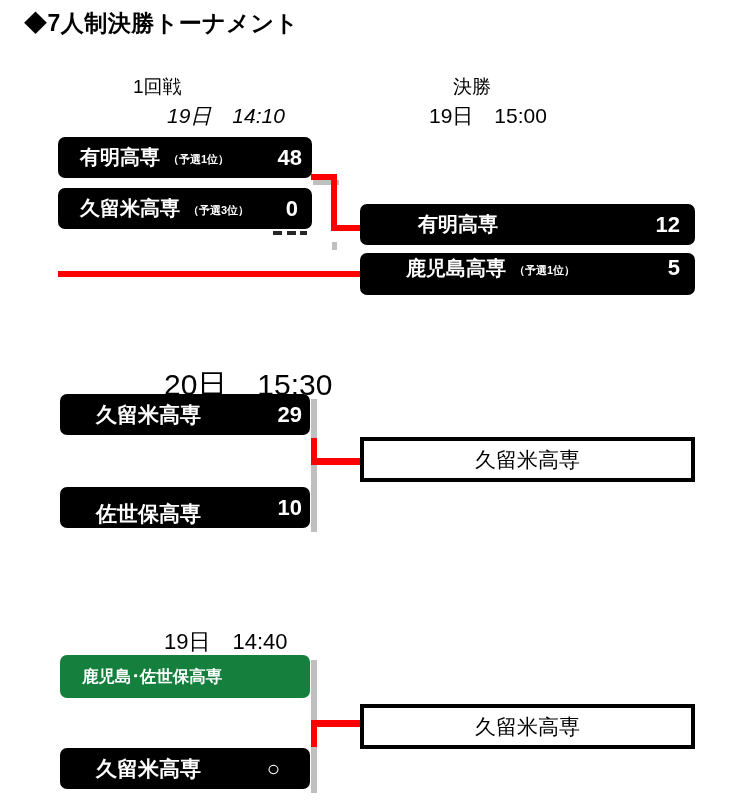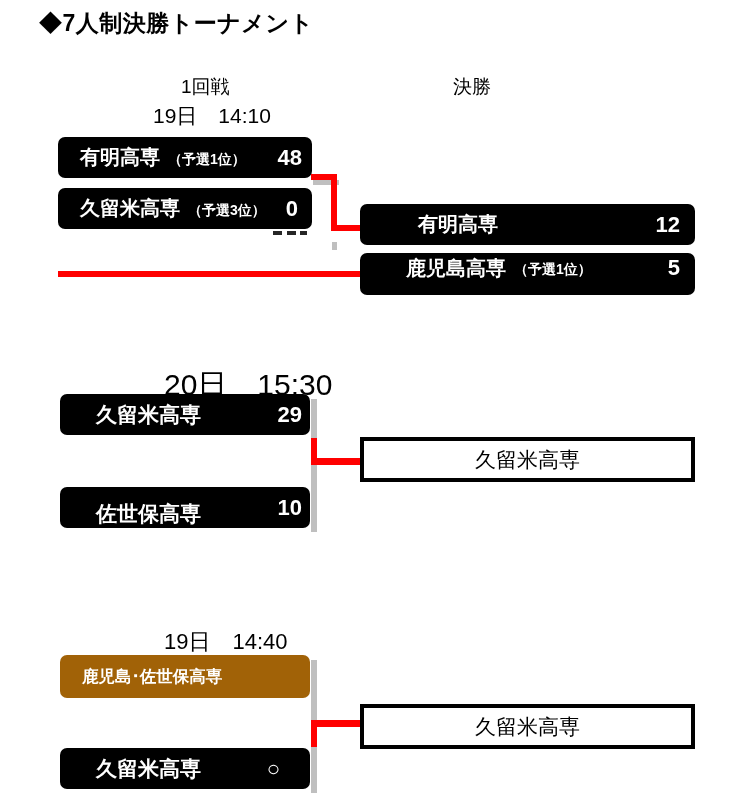--- a/index.html
+++ b/index.html
@@ -9,41 +9,42 @@
   }
   .abs{position:absolute;}
   .title{font-size:23px;font-weight:600;letter-spacing:0.5px;white-space:nowrap;}
   .label{font-size:19px;white-space:nowrap;}
   .datetime{font-size:21px;white-space:nowrap;}
   .tbox{
     background:#000;color:#fff;display:flex;align-items:center;
     font-weight:bold;box-sizing:border-box;white-space:nowrap;border-radius:7px;
   }
   .tbox .name{font-size:20px;}
-  .tbox .seed{font-size:14px;margin-left:8px;margin-top:4px;}
+  .tbox .seed{font-size:11px;margin-left:8px;margin-top:4px;}
   .tbox .score{margin-left:auto;font-size:22px;}
   .winner-box{
     background:#fff;border:4px solid #000;box-sizing:border-box;
     display:flex;align-items:center;justify-content:center;
     font-size:21px;color:#000;white-space:nowrap;
   }
   .red{background:#ff0000;}
   .gray{background:#bfbfbf;}
   .artifact{background:#262626;}
 </style>
 </head>
 <body>
 
 <div class="page">
 
-  <div class="abs title" style="left:39px;top:8px;">◆7人制決勝トーナメント</div>
+  <div class="abs title" style="left:24px;top:8px;">◆7人制決勝トーナメント</div>
 
-  <div class="abs label" style="left:133px;top:74px;margin-left:48px;">1回戦</div>
-  <div class="abs datetime" style="left:153px;top:102px;">19日　14:10</div>
+  <div class="abs label" style="left:133px;top:74px;">1回戦</div>
+  <div class="abs datetime" style="left:167px;top:102px;font-style:italic;">19日　14:10</div>
   <div class="abs label" style="left:437px;top:74px;margin-left:16px;">決勝</div>
+  <div class="abs datetime" style="left:429px;top:102px;">19日　15:00</div>
 
   <div class="abs tbox" style="left: 58px; top: 137px; width: 254px; height: 41px; padding: 0px 10px 0px 22px; background: rgb(0, 0, 0); color: rgb(255, 255, 255);">
     <span class="name">有明高専</span>
     <span class="seed">（予選1位）</span>
     <span class="score">48</span>
   </div>
 
   <div class="abs tbox" style="left: 58px; top: 188px; width: 254px; height: 41px; padding: 0px 14px 0px 22px; background: rgb(0, 0, 0); color: rgb(255, 255, 255);">
     <span class="name">久留米高専</span>
     <span class="seed">（予選3位）</span>
@@ -90,21 +91,21 @@
 
   <div class="abs tbox" style="left: 60px; top: 487px; width: 250px; height: 41px; padding: 0px 8px 0px 36px; background: rgb(0, 0, 0); color: rgb(255, 255, 255);">
     <span class="name" style="font-size:21px;margin-top:12px;">佐世保高専</span>
     <span class="score">10</span>
   </div>
 
   <div class="abs datetime" style="left:164px;top:627px;font-size:22px;">19日　14:40</div>
 
   <div class="abs gray" style="left: 311px; top: 660px; width: 6px; height: 133px; background: rgb(191, 191, 191);"></div>
 
-  <div class="abs tbox" style="left: 60px; top: 655px; width: 250px; height: 43px; padding: 0px 8px 0px 22px; background: #a16207; color: rgb(255, 255, 255);">
+  <div class="abs tbox" style="left: 60px; top: 655px; width: 250px; height: 43px; padding: 0px 8px 0px 22px; background: #15803d; color: rgb(255, 255, 255);">
     <span class="name" style="font-size:16.5px;">鹿児島･佐世保高専</span>
   </div>
 
   <div class="abs red" style="left: 311px; top: 720px; width: 51px; height: 7px; background: rgb(255, 0, 0);"></div>
   <div class="abs red" style="left: 311px; top: 720px; width: 6px; height: 27px; background: rgb(255, 0, 0);"></div>
 
   <div class="abs winner-box" style="left:360px;top:704px;width:335px;height:45px;">
     <span>久留米高専</span>
   </div>
 

